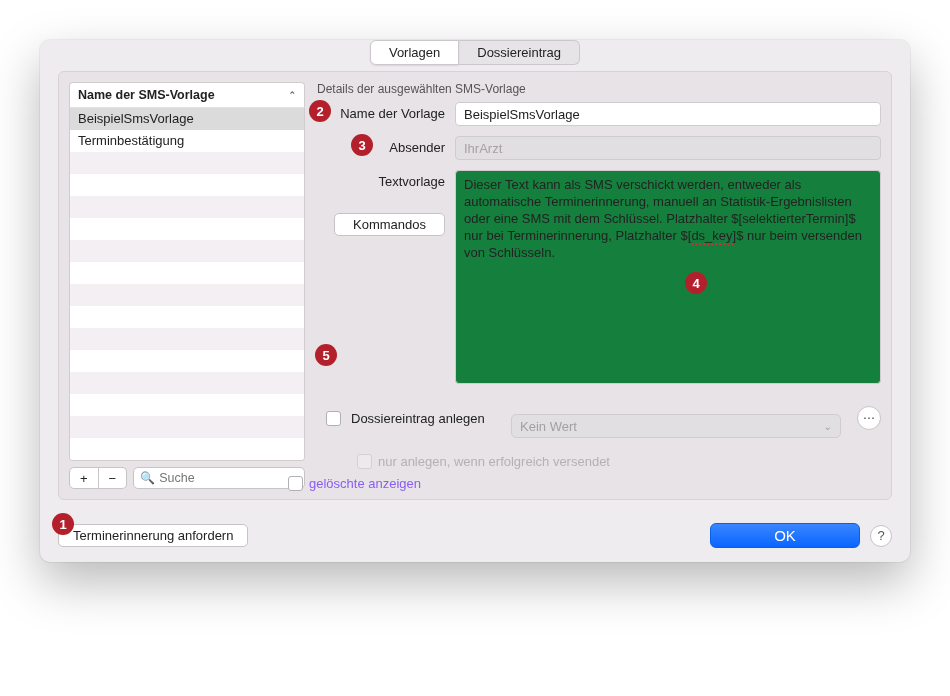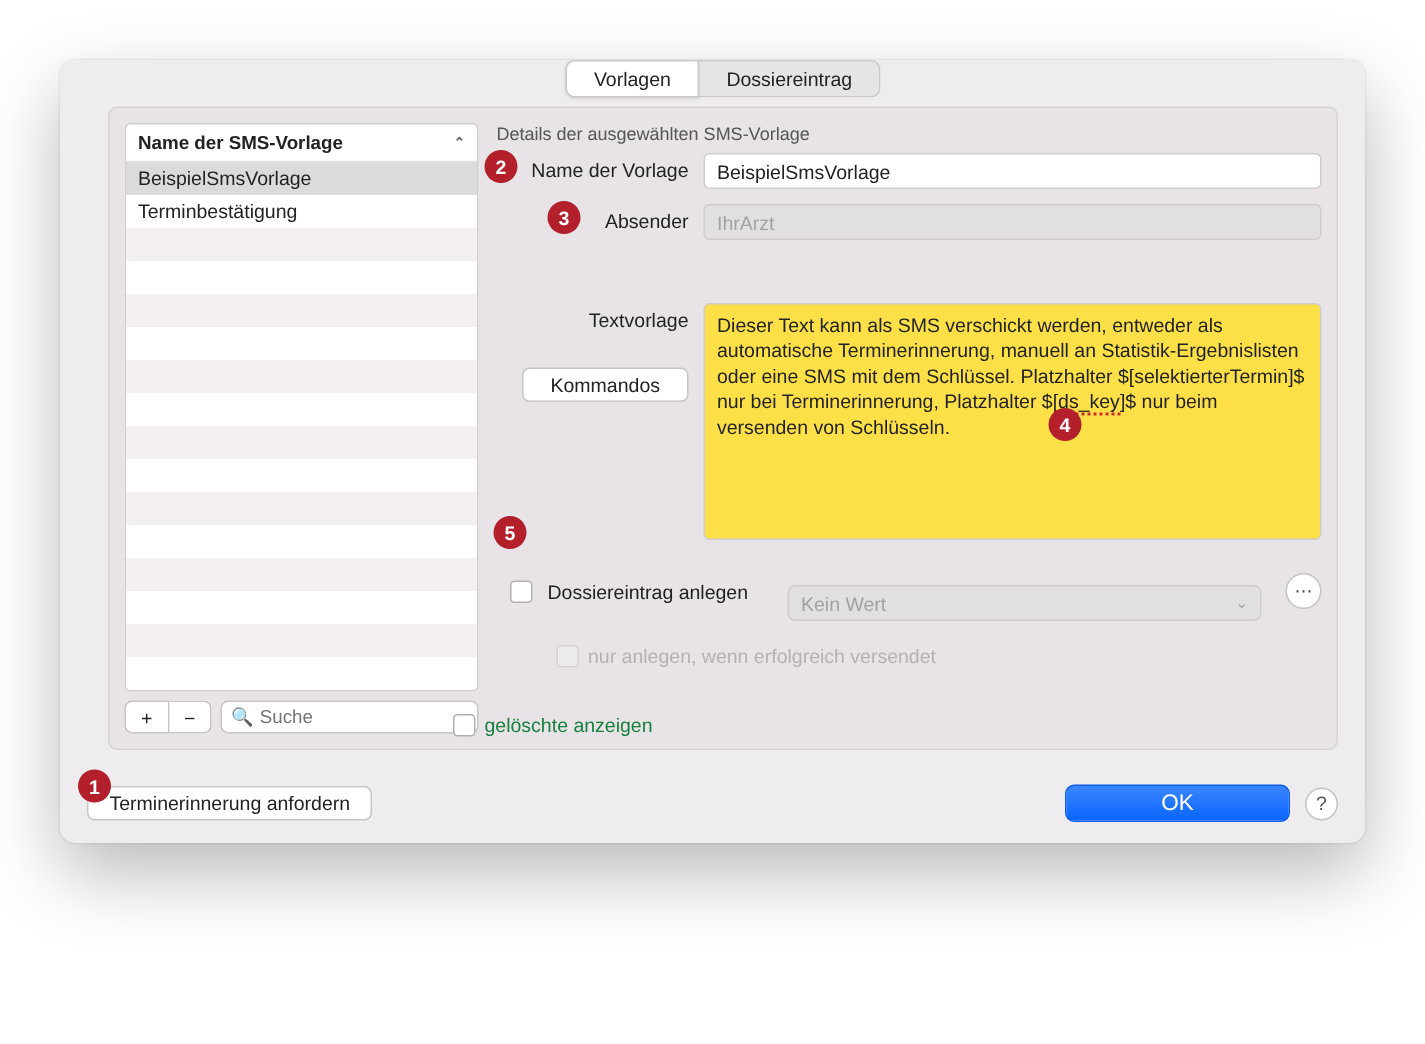--- a/index.html
+++ b/index.html
@@ -29,21 +29,21 @@
     .tl { width: 12px; height: 12px; border-radius: 50%; }
     .tl.close { background: #ff5f57; }
     .tl.min   { background: #febc2e; }
     .tl.max   { background: #28c840; }
     .title-bar .title {
       position: absolute; left: 0; right: 0; text-align: center;
       font-weight: 600; font-size: 14px; color: #403d40;
       pointer-events: none;
     }
     .content {
-      padding: 0 18px 18px 32px;
+      padding: 0 18px 18px 18px;
     }
     .tabbar {
       display: flex; justify-content: center;
       margin-bottom: 6px;
     }
     .seg {
       display: flex;
       border-radius: 6px;
       overflow: visible;
     }
@@ -134,21 +134,21 @@
     }
     .search .mg { color: #888; font-size: 12px; }
     .search input {
       border: none; outline: none; width: 100%; font-size: 12.5px;
       background: transparent;
     }
 
     .chk-row {
       display: flex; align-items: center; gap: 6px;
       margin-top: 8px; padding-left: 4px;
-      font-size: 13px; color: #15803d;
+      font-size: 13px; color: #8b5cf6;
     }
     .chkbox {
       width: 15px; height: 15px; border: 1px solid #b3afb3;
       border-radius: 3px; background: #fff;
     }
 
     .right-col { flex: 1; display: flex; flex-direction: column; position: relative; }
     .section-title {
       font-size: 12px; color: #555;
       margin: 0 0 6px 2px;
@@ -170,27 +170,27 @@
       background: #fff;
       border: 1px solid #cfcbcf;
       border-radius: 4px;
       padding: 4px 8px;
       font-size: 13px;
       height: 24px;
     }
     .input.disabled { background: #e2dfe2; color: #a6a1a6; }
     .textarea {
       flex: 1;
-      background: #fde047;
+      background: #15803d;
       border: 1px solid #cfcbcf;
       border-radius: 4px;
       padding: 6px 8px;
       font-size: 13px;
       line-height: 1.3;
-      height: 158px;
+      height: 214px;
     }
     .kommando-btn {
       background: #fff; border: 1px solid #c7c3c7; border-radius: 5px;
       padding: 3px 18px; font-size: 13px;
     }
     .dropdown {
       flex: 1;
       background: #e2dfe2;
       border: 1px solid #d0ccd0;
       border-radius: 5px;
@@ -307,21 +307,21 @@
         <div class="form-row">
           <div class="form-label">Name der Vorlage</div>
           <div class="input">BeispielSmsVorlage</div>
         </div>
 
         <div class="form-row">
           <div class="form-label">Absender</div>
           <div class="input disabled">IhrArzt</div>
         </div>
 
-        <div class="form-row" style="align-items:flex-start;margin-top:32px;">
+        <div class="form-row" style="align-items:flex-start;">
           <div class="form-label label-stack">
             <span>Textvorlage</span>
             <div style="height:8px"></div>
             <div class="kommando-btn">Kommandos</div>
           </div>
           <div class="textarea">
             <span>Dieser Text kann als SMS verschickt werden, entweder als automatische Terminerinnerung, manuell an Statistik-Ergebnislisten oder eine SMS mit dem Schlüssel. Platzhalter $[selektierterTermin]$ nur bei Terminerinnerung, Platzhalter $[</span><span class="udl">ds_key</span><span>]$ nur beim versenden von Schlüsseln.</span>
           </div>
         </div>
 

